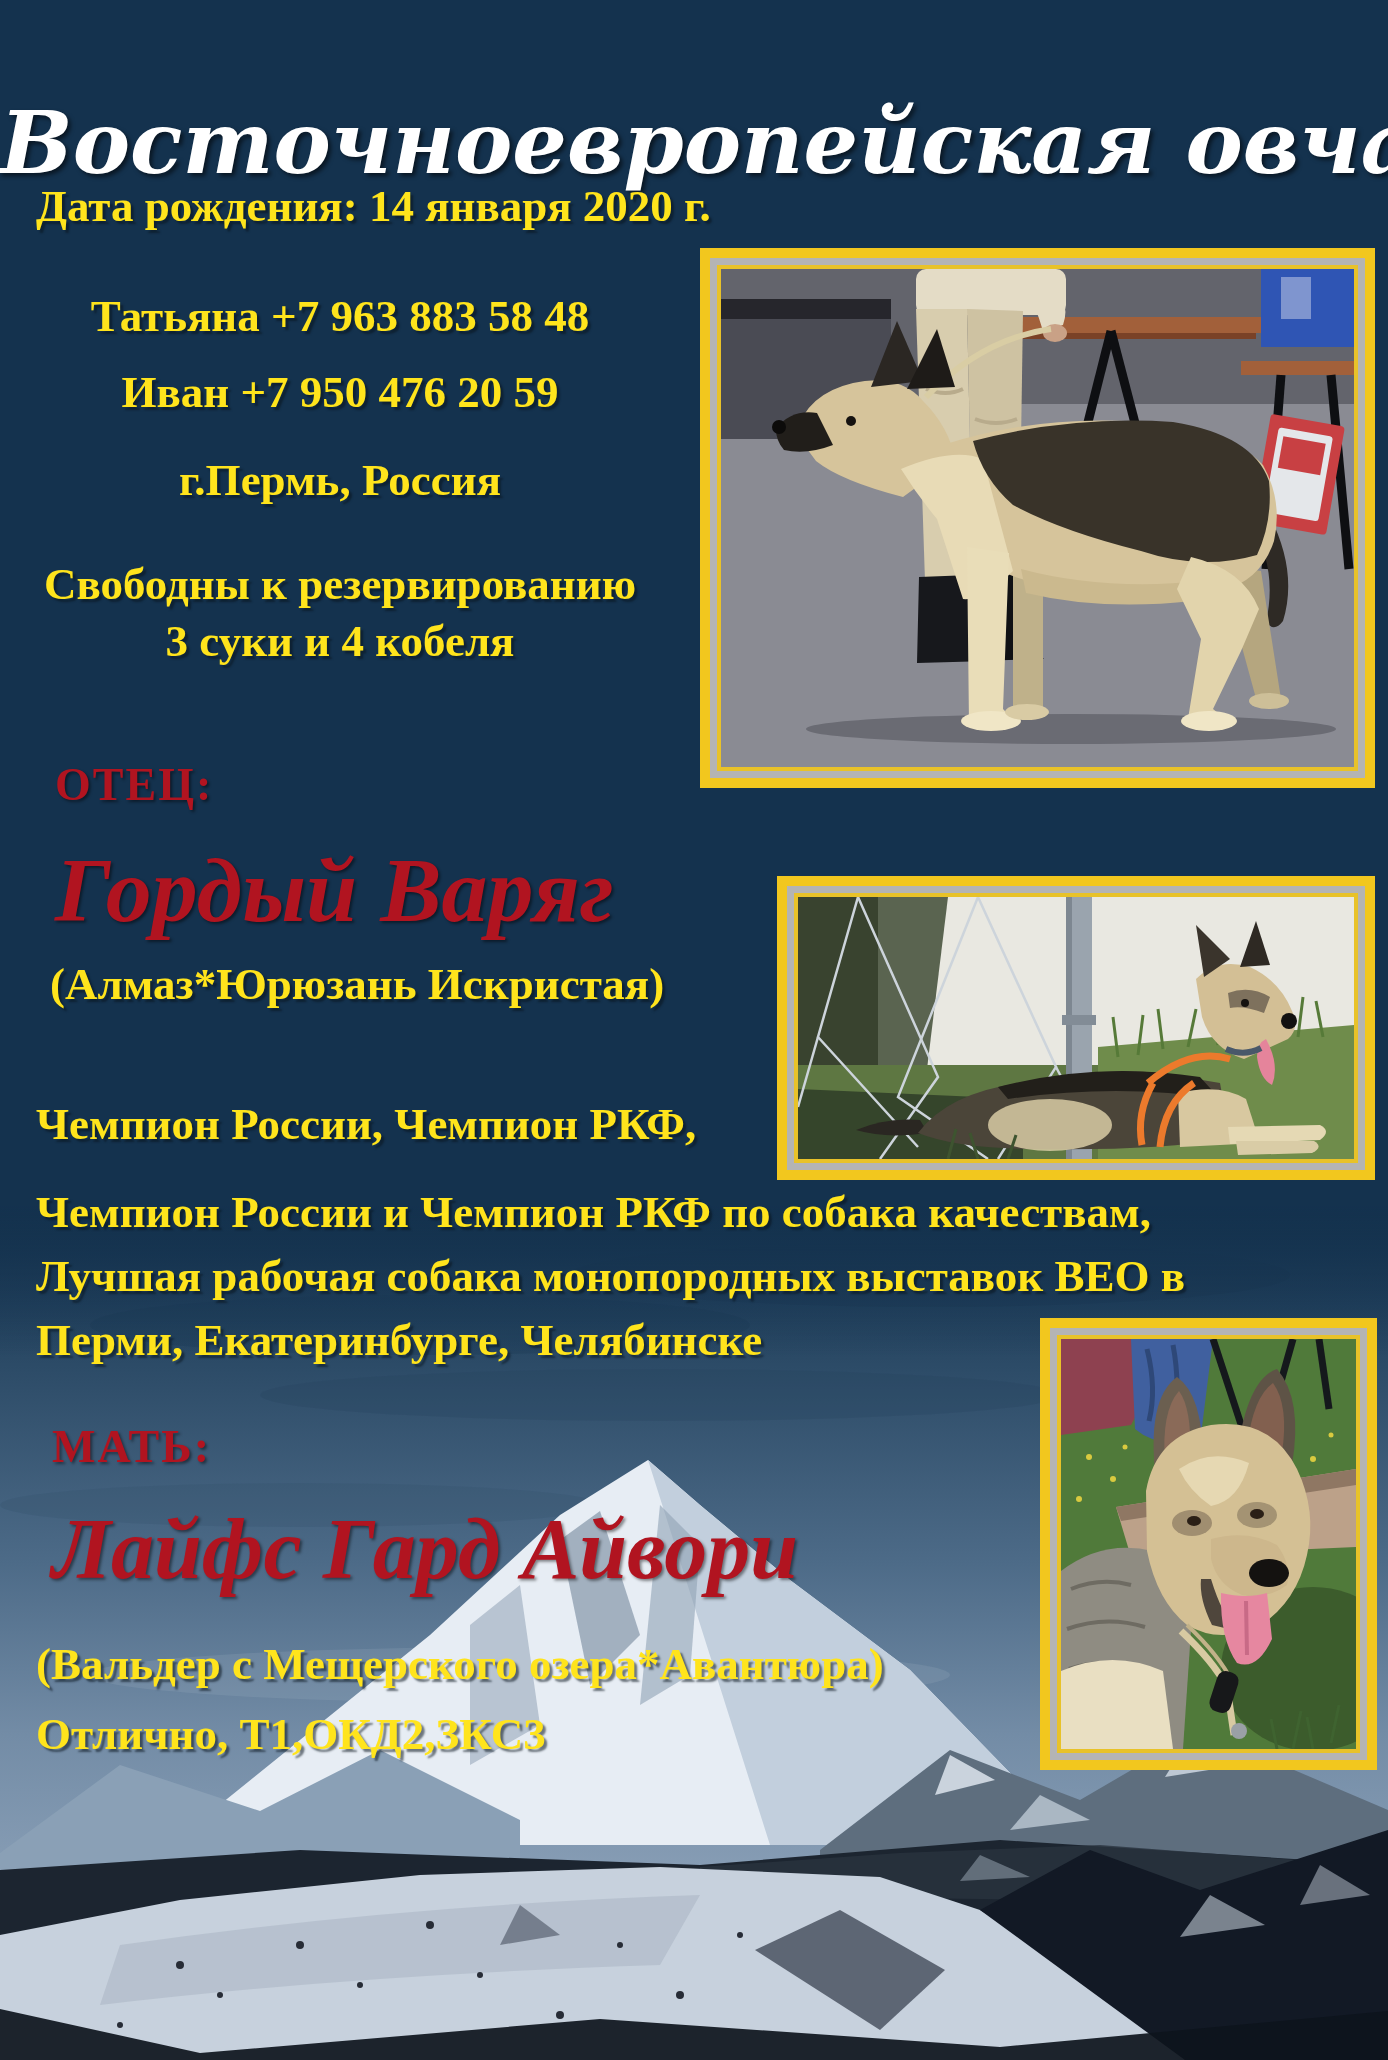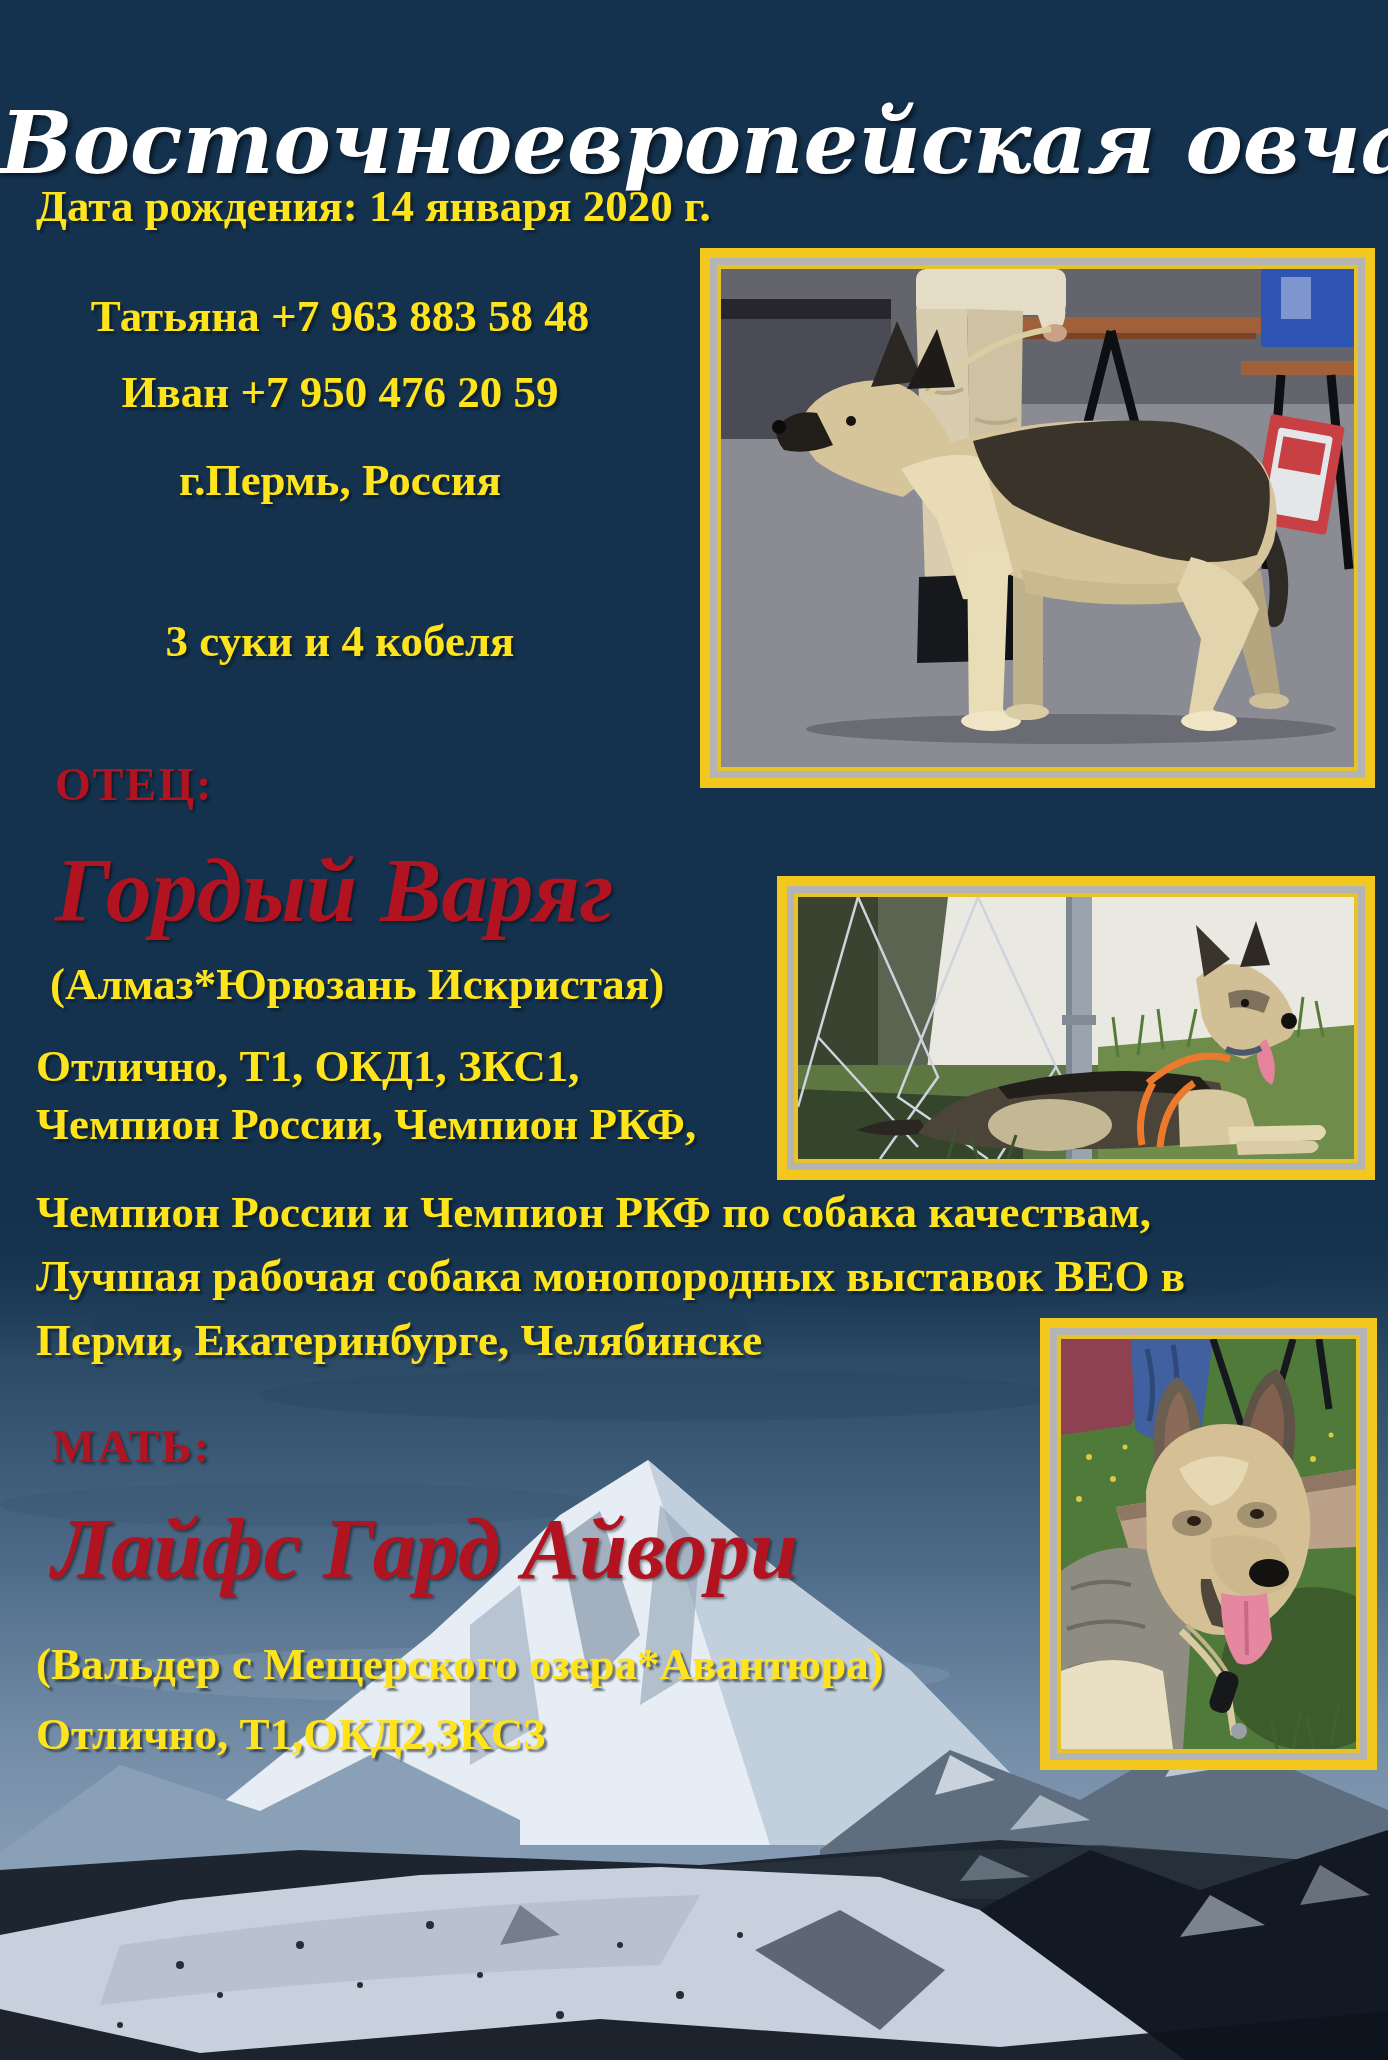--- a/index.html
+++ b/index.html
@@ -144,29 +144,29 @@
 
   <h1 class="title">Восточноевропейская овчарка</h1>
 
   <div class="abs ytext" style="left:36px;top:178px;">Дата рождения: 14 января 2020 г.</div>
 
   <div class="abs centercol ytext" style="top:288px;">Татьяна +7 963 883 58 48</div>
   <div class="abs centercol ytext" style="top:345px;margin-top:19px;">Иван +7 950 476 20 59</div>
 
   <div class="abs centercol ytext" style="top:452px;">г.Пермь, Россия</div>
 
+  <div class="abs centercol ytext" style="top:556px;">Свободны к резервированию</div>
   <div class="abs centercol ytext" style="top:613px;">3 суки и 4 кобеля</div>
 
   <div class="abs parent-row" style="left:55px;top:758px;">
     <span class="parent-label">ОТЕЦ:</span>
     <span class="parent-name father-name">Гордый Варяг</span>
   </div>
 
   <div class="abs ytext" style="left:50px;top:956px;">(Алмаз*Юрюзань Искристая)</div>
-  <div class="abs ytext" style="left:36px;top:1038px;">Отлично, Т1, ОКД1, ЗКС1,</div>
   <div class="abs ytext" style="left:36px;top:1096px;">Чемпион России, Чемпион РКФ,</div>
   <div class="abs ytext" style="left:36px;top:1184px;">Чемпион России и Чемпион РКФ по собака качествам,</div>
   <div class="abs ytext" style="left:36px;top:1312px;">Перми, Екатеринбурге, Челябинске</div>
   <div class="abs ytext" style="left:36px;top:1248px;">Лучшая рабочая собака монопородных выставок ВЕО в</div>
 
   <div class="abs parent-row" style="left:52px;top:1420px;text-align:right;">
     <span class="parent-label">МАТЬ:</span>
     <span class="parent-name mother-name">Лайфс Гард Айвори</span>
   </div>
 

